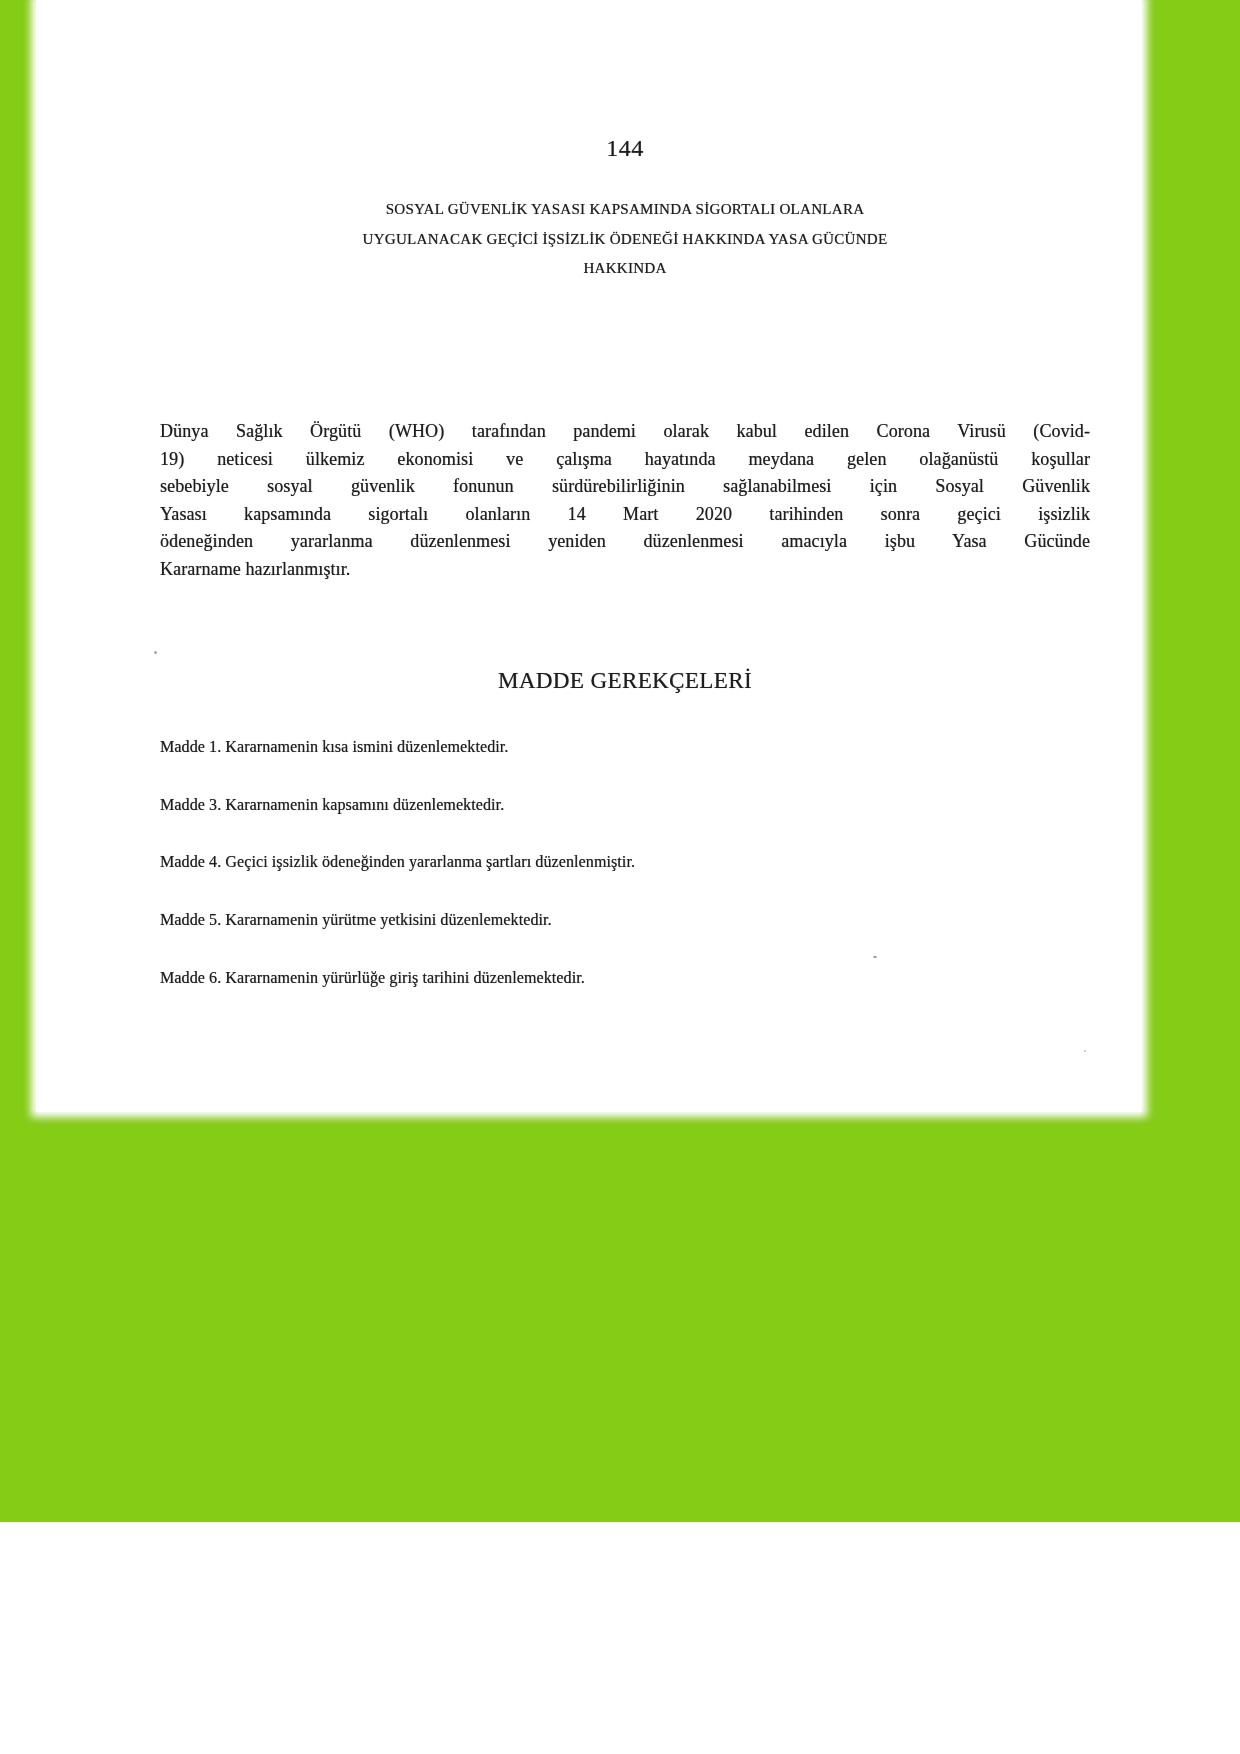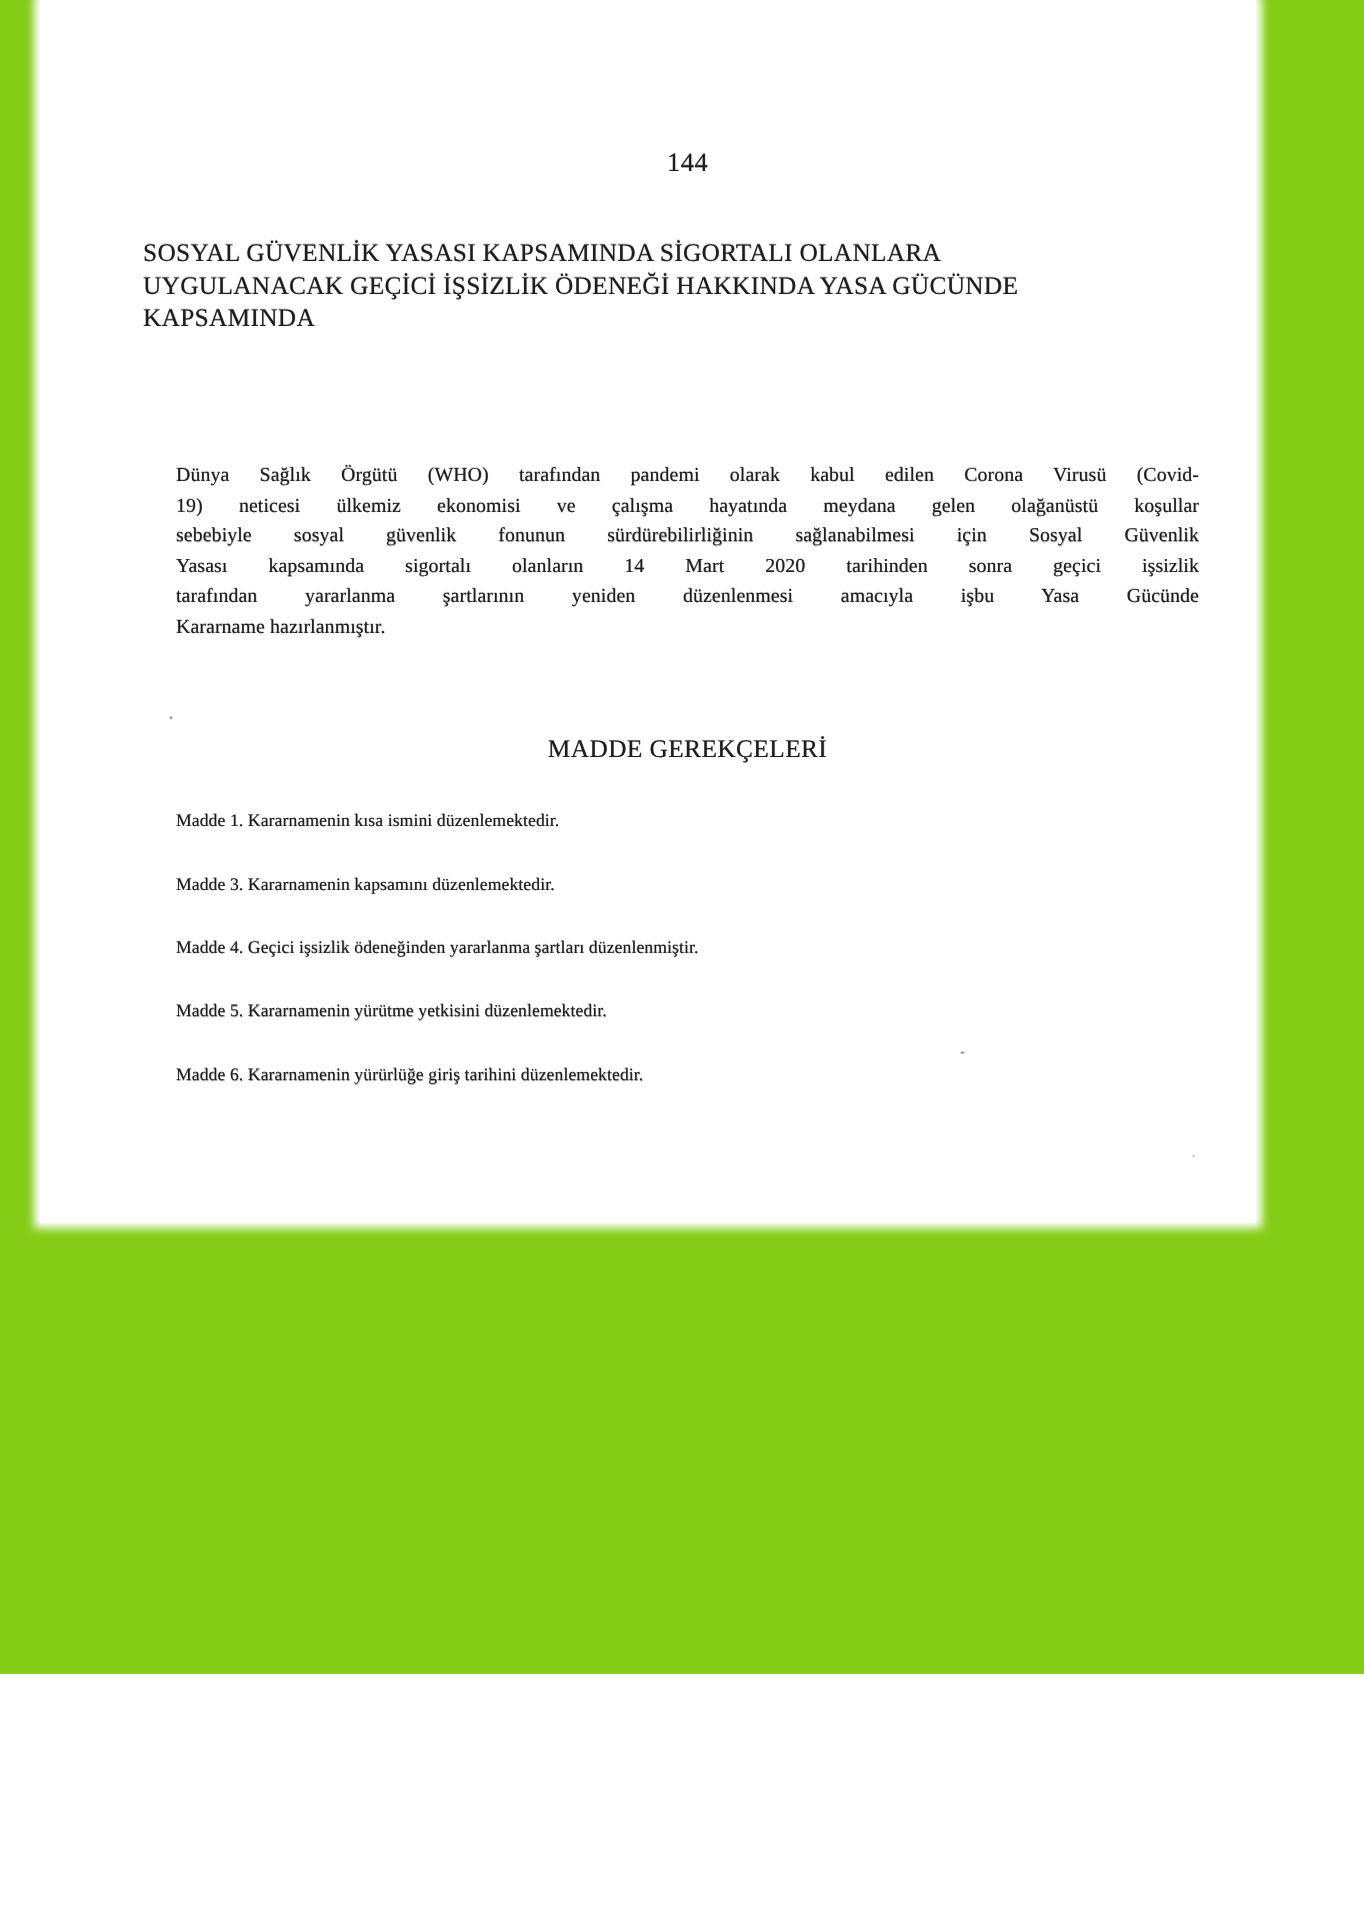--- a/index.html
+++ b/index.html
@@ -27,22 +27,23 @@
   }
   .page-number {
     position: absolute;
     left: 160px; width: 930px; top: 134px;
     font-size: 24px; line-height: 28px;
     text-align: center;
     letter-spacing: 0.5px;
   }
   .doc-title {
     position: absolute;
-    left: 130px; width: 990px; top: 215px;
-    font-size: 23px; line-height: 29.5px;
+    left: 130px; width: 990px; top: 195px;
+    font-size: 15px; line-height: 29.5px;
+    text-align: center;
     letter-spacing: 0.3px;
   }
   .section-heading {
     position: absolute;
     left: 160px; width: 930px;
     font-size: 23px; line-height: 28px;
     text-align: center;
     letter-spacing: 0.4px;
   }
   .heading-genel { top: 351px; }
@@ -75,30 +76,30 @@
 
 <div class="canvas">
 
   <div class="scan-sheet"></div>
 
   <div class="page-number ink">144</div>
 
   <div class="doc-title ink">
     <div>SOSYAL GÜVENLİK YASASI KAPSAMINDA SİGORTALI OLANLARA</div>
     <div>UYGULANACAK GEÇİCİ İŞSİZLİK ÖDENEĞİ HAKKINDA YASA GÜCÜNDE</div>
-    <div>KAPSAMINDA</div>
+    <div>HAKKINDA</div>
   </div>
 
 
   <div class="justified-paragraph ink">
     <div class="jline">Dünya Sağlık Örgütü (WHO) tarafından pandemi olarak kabul edilen Corona Virusü (Covid-</div>
     <div class="jline">19) neticesi ülkemiz ekonomisi ve çalışma hayatında meydana gelen olağanüstü koşullar</div>
     <div class="jline">sebebiyle sosyal güvenlik fonunun sürdürebilirliğinin sağlanabilmesi için Sosyal Güvenlik</div>
     <div class="jline">Yasası kapsamında sigortalı olanların 14 Mart 2020 tarihinden sonra geçici işsizlik</div>
-    <div class="jline">tarafından yararlanma şartlarının yeniden düzenlenmesi amacıyla işbu Yasa Gücünde</div>
+    <div class="jline">ödeneğinden yararlanma düzenlenmesi yeniden düzenlenmesi amacıyla işbu Yasa Gücünde</div>
     <div class="jline last-line">Kararname hazırlanmıştır.</div>
   </div>
 
   <div class="speck speck-1"></div>
 
   <div class="section-heading heading-madde ink">MADDE GEREKÇELERİ</div>
 
   <div class="madde-list">
     <div class="madde-item ink">Madde 1. Kararnamenin kısa ismini düzenlemektedir.</div>
     <div class="madde-item ink">Madde 3. Kararnamenin kapsamını düzenlemektedir.</div>

